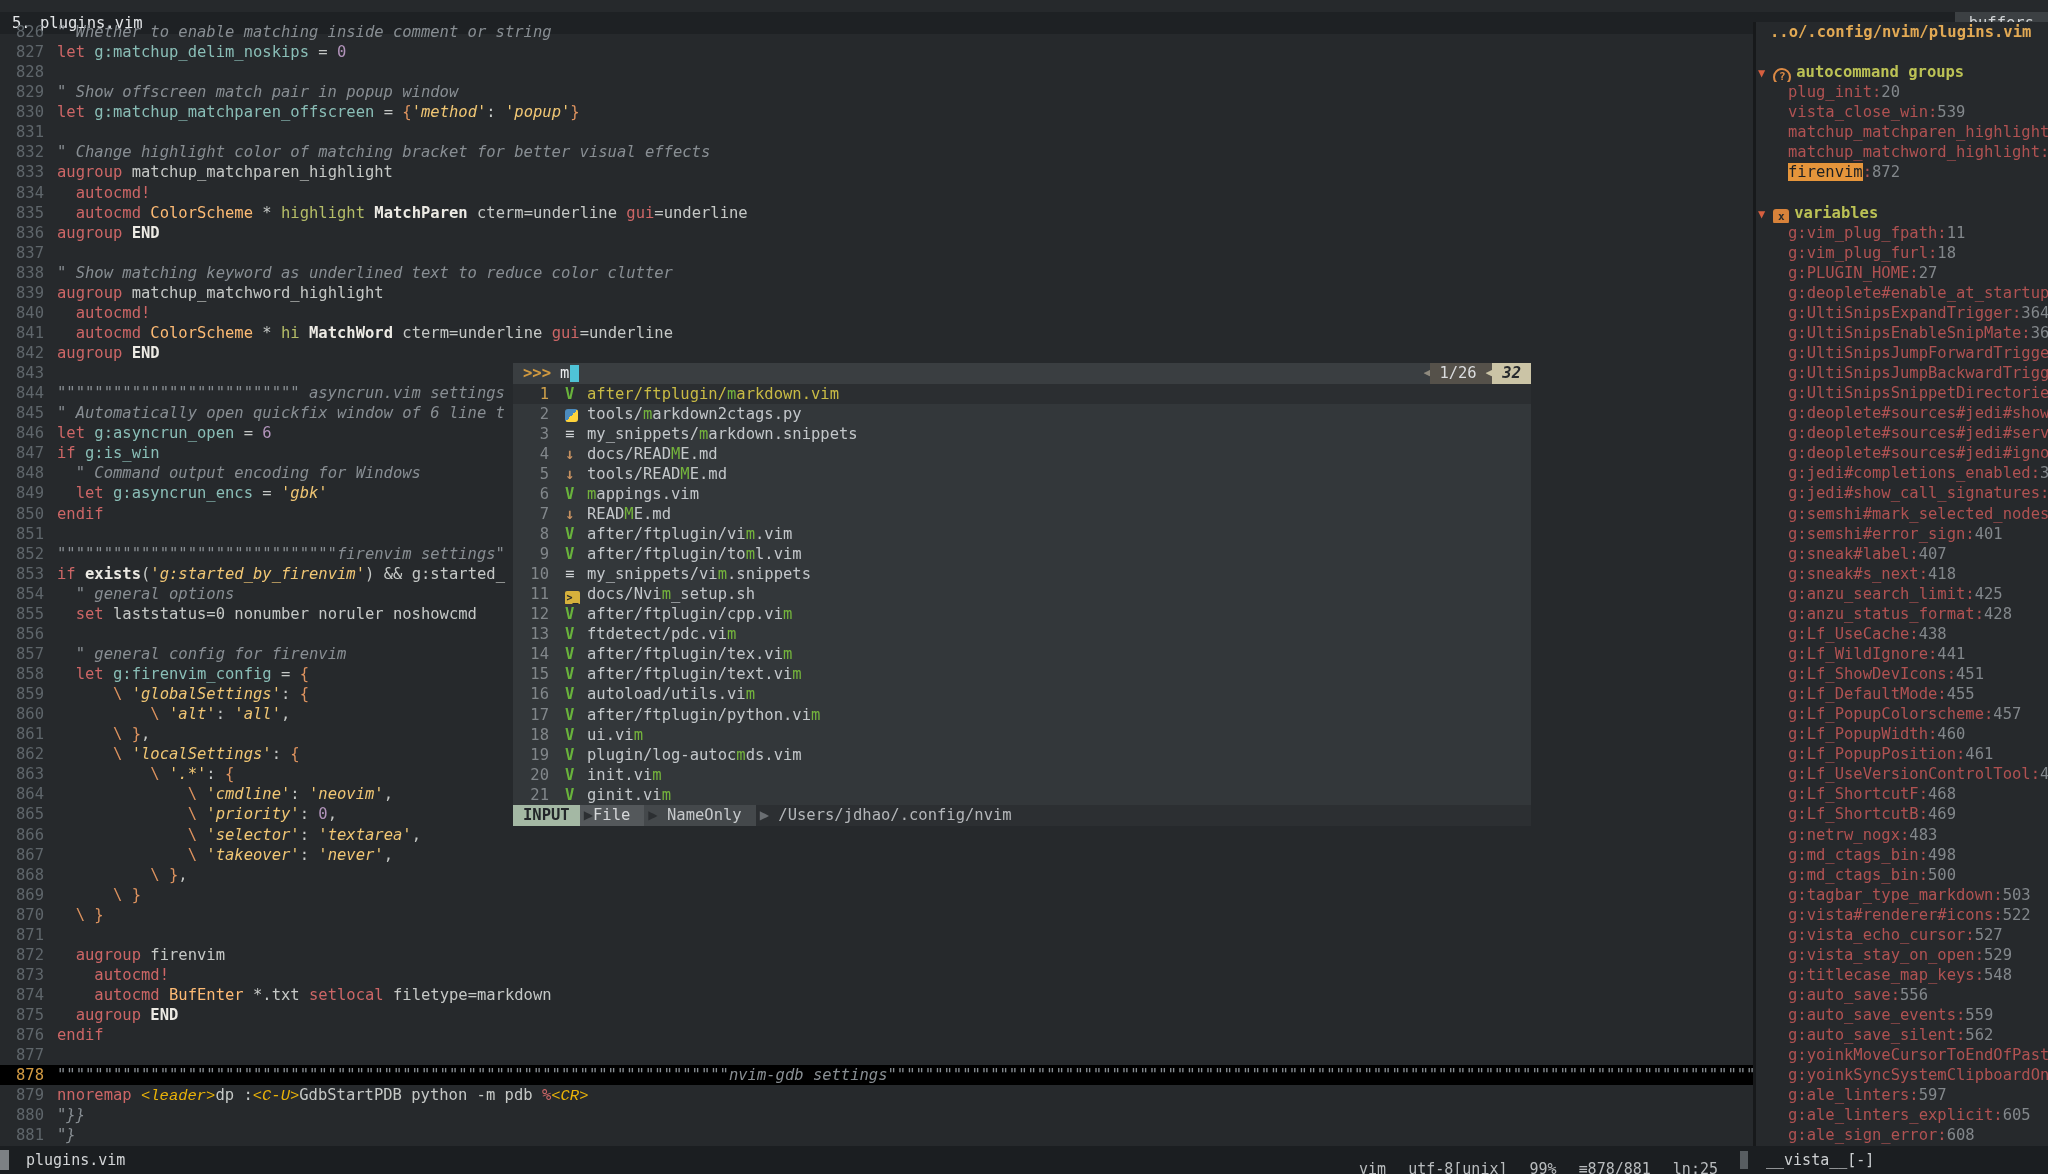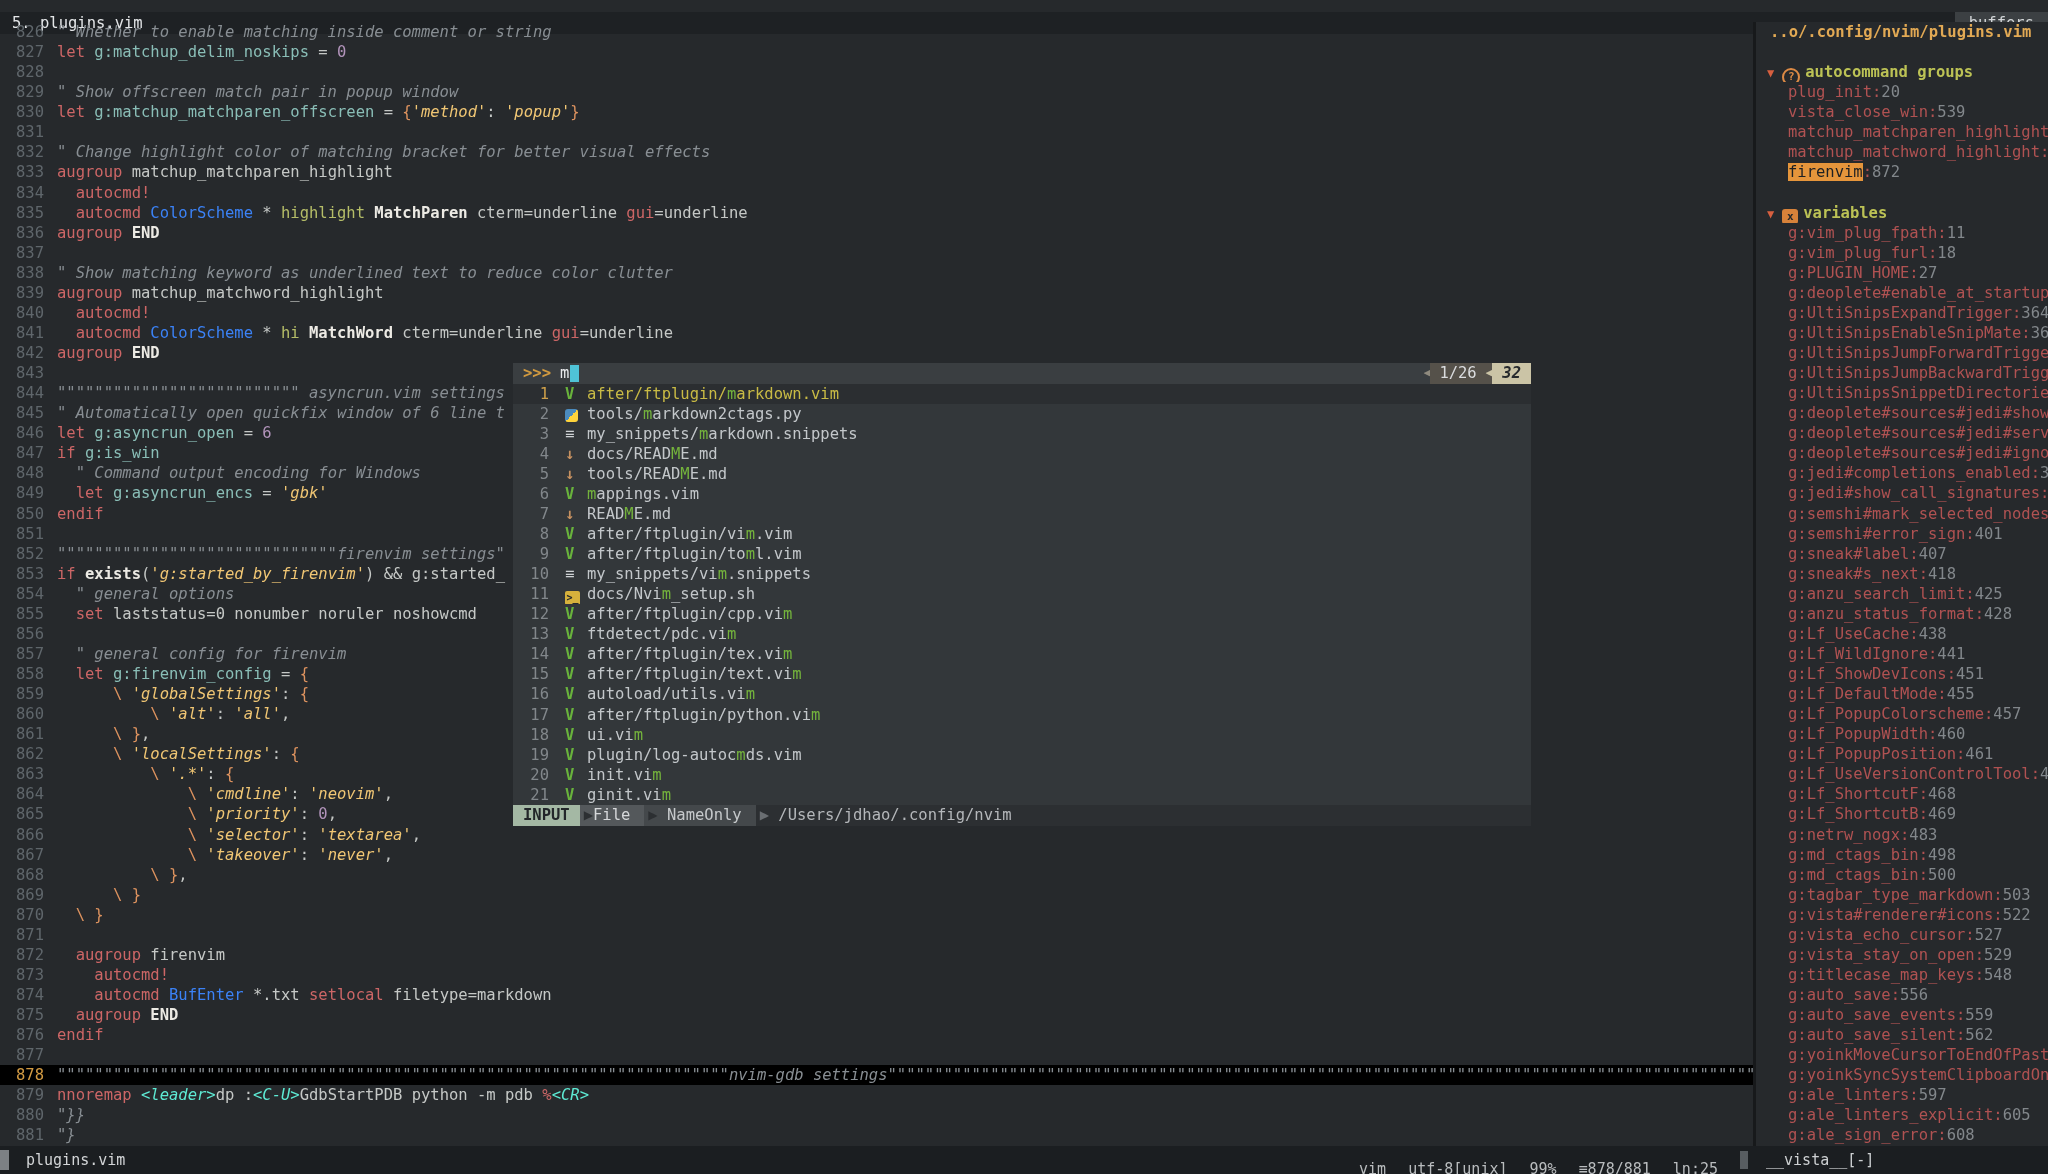--- a/index.html
+++ b/index.html
@@ -15,32 +15,32 @@
   .ln .num{flex:0 0 44px;text-align:right;color:#5f666b;padding-right:0;}
   .ln .code{padding-left:13px;white-space:pre;}
   .ln.cur{background:#000000;}
   .ln.cur .num{color:#d39b43;}
   .c{color:#888e93;font-style:italic;}
   .k{color:#cc6666;}
   .i{color:#8abeb7;}
   .n{color:#b294bb;}
   .s{color:#f0c674;font-style:italic;}
   .o{color:#de935f;}
-  .y{color:#3b82f6;}
+  .y{color:#fdba74;}
   .g{color:#b5bd68;}
   .b{color:#eceae4;font-weight:bold;}
   .p{color:#c5c8c6;}
-  .t{color:#5eead4;font-style:italic;}
+  .t{color:#eab308;font-style:italic;font-family:Liberation Mono, monospace;}
   
   #vsep{position:absolute;top:22px;left:1753px;width:3px;height:1124px;background:#17191b;}
   
   #sidebar{position:absolute;top:22px;left:1756px;width:292px;height:1124px;overflow:hidden;background:#26292c;}
   .sb-row{height:20.07px;line-height:20.07px;white-space:nowrap;overflow:hidden;}
   .sb-path{padding-left:14px;color:#e2a954;font-weight:bold;}
-  .sb-head{padding-left:11px;color:#bcc255;font-weight:bold;}
+  .sb-head{padding-left:2px;color:#bcc255;font-weight:bold;}
   .sb-head .tri{color:#d75f3f;font-size:12px;margin-right:8px;}
   .sb-item{padding-left:32px;color:#b05252;}
   .sb-item .lno{color:#82878b;}
   .sb-item .hl{background:#e5953b;color:#1d2023;}
   .ico-q{display:inline-block;width:14px;height:14px;border:2px solid #dc8a45;border-radius:50%;
          color:#dc8a45;font-size:11px;line-height:13px;text-align:center;vertical-align:-3px;margin-right:5px;font-weight:bold;}
   .ico-x{display:inline-block;width:16px;height:15px;background:#d7823a;border-radius:3px;color:#26292b;
          font-size:11px;line-height:15px;text-align:center;vertical-align:-2px;margin-right:5px;font-weight:bold;}
   
   #popup{position:absolute;left:513px;top:363px;width:1018px;background:#33373a;}

